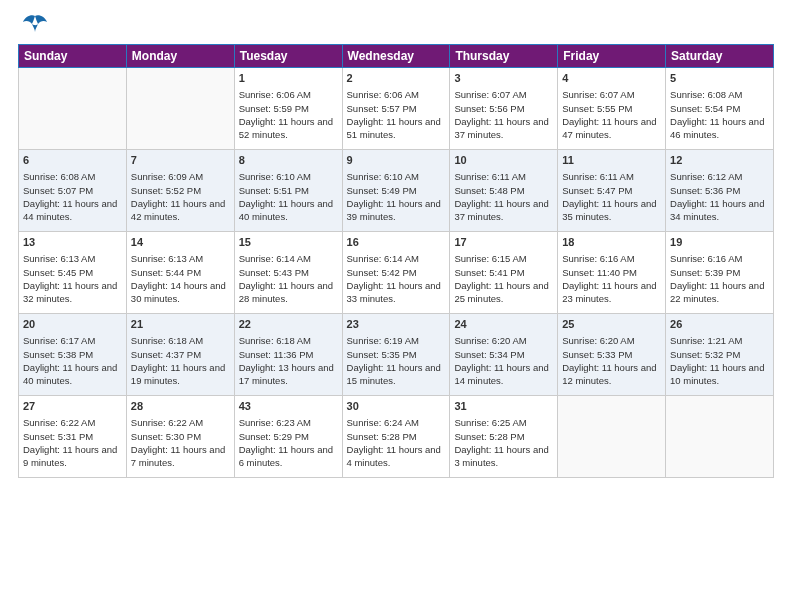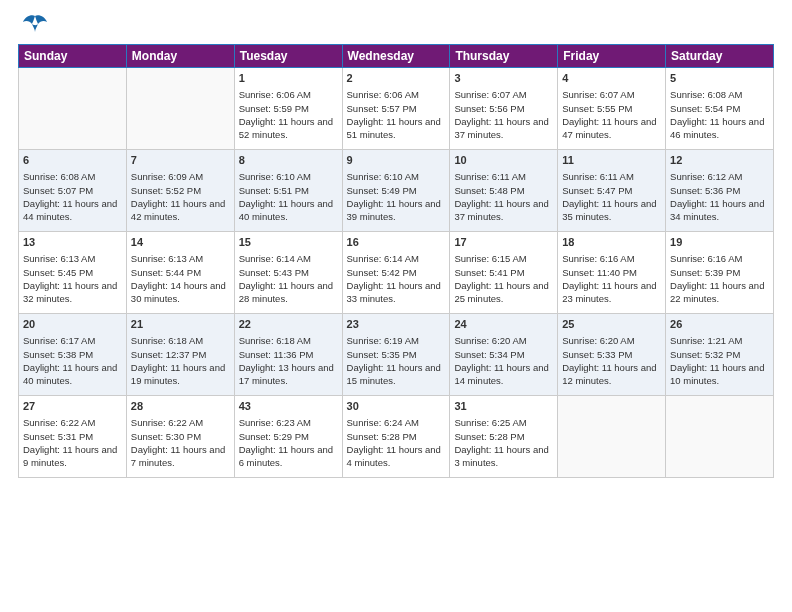--- a/index.html
+++ b/index.html
@@ -144,21 +144,21 @@
           <td><span class="day-num">13</span><span>Sunrise: 6:13 AM</span><br><span>Sunset: 5:45 PM</span><br><span>Daylight: 11 hours and 32 minutes.</span></td>
           <td><span class="day-num">14</span><span>Sunrise: 6:13 AM</span><br><span>Sunset: 5:44 PM</span><br><span>Daylight: 14 hours and 30 minutes.</span></td>
           <td><span class="day-num">15</span><span>Sunrise: 6:14 AM</span><br><span>Sunset: 5:43 PM</span><br><span>Daylight: 11 hours and 28 minutes.</span></td>
           <td><span class="day-num">16</span><span>Sunrise: 6:14 AM</span><br><span>Sunset: 5:42 PM</span><br><span>Daylight: 11 hours and 33 minutes.</span></td>
           <td><span class="day-num">17</span><span>Sunrise: 6:15 AM</span><br><span>Sunset: 5:41 PM</span><br><span>Daylight: 11 hours and 25 minutes.</span></td>
           <td><span class="day-num">18</span><span>Sunrise: 6:16 AM</span><br><span>Sunset: 11:40 PM</span><br><span>Daylight: 11 hours and 23 minutes.</span></td>
           <td><span class="day-num">19</span><span>Sunrise: 6:16 AM</span><br><span>Sunset: 5:39 PM</span><br><span>Daylight: 11 hours and 22 minutes.</span></td>
         </tr>
         <tr>
           <td><span class="day-num">20</span><span>Sunrise: 6:17 AM</span><br><span>Sunset: 5:38 PM</span><br><span>Daylight: 11 hours and 40 minutes.</span></td>
-          <td><span class="day-num">21</span><span>Sunrise: 6:18 AM</span><br><span>Sunset: 12:37 PM</span><br><span>Daylight: 11 hours and 19 minutes.</span></td>
+          <td><span class="day-num">21</span><span>Sunrise: 6:18 AM</span><br><span>Sunset: 4:37 PM</span><br><span>Daylight: 11 hours and 19 minutes.</span></td>
           <td><span class="day-num">22</span><span>Sunrise: 6:18 AM</span><br><span>Sunset: 11:36 PM</span><br><span>Daylight: 13 hours and 17 minutes.</span></td>
           <td><span class="day-num">23</span><span>Sunrise: 6:19 AM</span><br><span>Sunset: 5:35 PM</span><br><span>Daylight: 11 hours and 15 minutes.</span></td>
           <td><span class="day-num">24</span><span>Sunrise: 6:20 AM</span><br><span>Sunset: 5:34 PM</span><br><span>Daylight: 11 hours and 14 minutes.</span></td>
           <td><span class="day-num">25</span><span>Sunrise: 6:20 AM</span><br><span>Sunset: 5:33 PM</span><br><span>Daylight: 11 hours and 12 minutes.</span></td>
           <td><span class="day-num">26</span><span>Sunrise: 1:21 AM</span><br><span>Sunset: 5:32 PM</span><br><span>Daylight: 11 hours and 10 minutes.</span></td>
         </tr>
         <tr>
           <td><span class="day-num">27</span><span>Sunrise: 6:22 AM</span><br><span>Sunset: 5:31 PM</span><br><span>Daylight: 11 hours and 9 minutes.</span></td>
           <td><span class="day-num">28</span><span>Sunrise: 6:22 AM</span><br><span>Sunset: 5:30 PM</span><br><span>Daylight: 11 hours and 7 minutes.</span></td>
           <td><span class="day-num">43</span><span>Sunrise: 6:23 AM</span><br><span>Sunset: 5:29 PM</span><br><span>Daylight: 11 hours and 6 minutes.</span></td>

